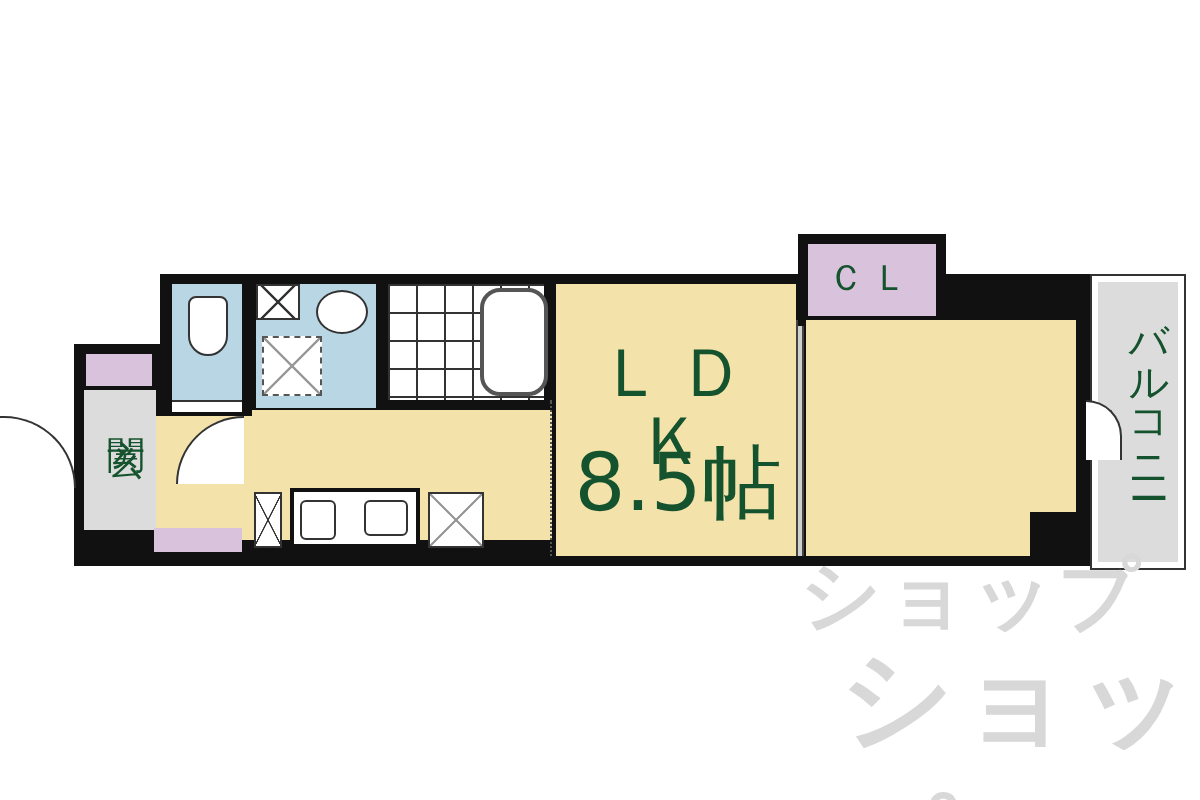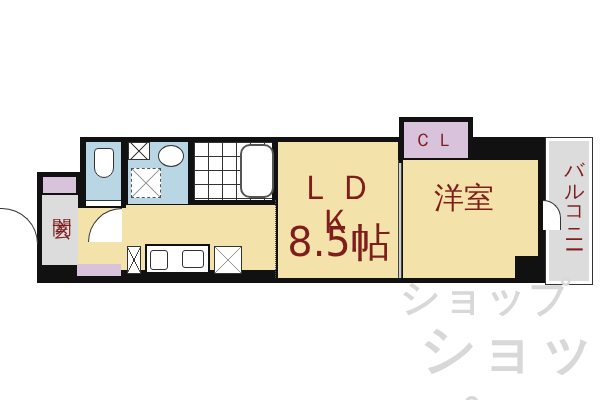--- a/index.html
+++ b/index.html
@@ -4,21 +4,21 @@
 <style>
   html, body { margin:0; padding:0; }
   body { width:600px; height:400px; background:#ffffff; position:relative; overflow:hidden; font-family:"DejaVu Sans", sans-serif; }
   .abs { position:absolute; box-sizing:border-box; }
   .wall { background:#111; }
   .ldk { background:#f3e2a9; }
   .wet { background:#b9d6e4; }
   .closet { background:#d8c2dc; }
   .gray { background:#dcdcdc; }
   .white { background:#fff; }
-  .label { position:absolute; color:#7f1d1d; font-family:"DejaVu Sans", sans-serif; text-align:center; line-height:1; }
+  .label { position:absolute; color:#14532d; font-family:"DejaVu Sans", sans-serif; text-align:center; line-height:1; }
   .wm { position:absolute; color:#d8d8d8; font-weight:bold; font-family:"DejaVu Sans", sans-serif; letter-spacing:2px; }
 </style>
 </head>
 <body>
 
 <div class="abs" style="left:0;top:0;width:600px;height:400px;">
 
   <div class="abs wall" style="left:80px;top:137px;width:465px;height:146px;"></div>
   <div class="abs wall" style="left:37px;top:172px;width:48px;height:111px;"></div>
 
@@ -56,21 +56,20 @@
   <div class="abs white" style="left:214px;top:246px;width:28px;height:28px;border:1px solid #333;background:linear-gradient(45deg,transparent 48%,#999 49%,#999 51%,transparent 52%),linear-gradient(-45deg,transparent 48%,#999 49%,#999 51%,transparent 52%),#fff;"></div>
   <div class="abs white" style="left:127px;top:246px;width:14px;height:28px;border:1px solid #333;background:linear-gradient(63deg,transparent 48%,#333 49%,#333 51%,transparent 52%),linear-gradient(-63deg,transparent 48%,#333 49%,#333 51%,transparent 52%),#fff;"></div>
 
   <div class="abs" style="left:398px;top:160px;width:4px;height:118px;background:#cfcfcf;border-left:1px solid #444;border-right:1px solid #444;"></div>
 
   <div class="abs wall" style="left:399px;top:117px;width:74px;height:46px;"></div>
   <div class="abs closet" style="left:404px;top:122px;width:64px;height:36px;"></div>
   <div class="label" style="left:404px;top:131px;width:64px;font-size:18px;letter-spacing:4px;">ＣＬ</div>
 
   <div class="abs ldk" style="left:403px;top:160px;width:135px;height:118px;"></div>
-  <div class="label" style="left:405px;top:183px;width:118px;font-size:30px;">洋室</div>
   <div class="abs wall" style="left:515px;top:256px;width:28px;height:27px;"></div>
 
   <div class="abs" style="left:545px;top:137px;width:48px;height:148px;border:1px solid #333;background:#fff;"></div>
   <div class="abs gray" style="left:549px;top:141px;width:40px;height:140px;"></div>
   <div class="label" style="left:553px;top:148px;width:32px;font-size:20px;writing-mode:vertical-rl;">バルコニー</div>
   <div class="abs white" style="left:543px;top:200px;width:18px;height:30px;border-top:1px solid #333;border-right:1px solid #333;border-top-right-radius:18px;"></div>
 
   <div class="wm" style="left:400px;top:270px;font-size:40px;">ショップ</div>
   <div class="wm" style="left:420px;top:312px;font-size:56px;">ショップ</div>
 </div>

